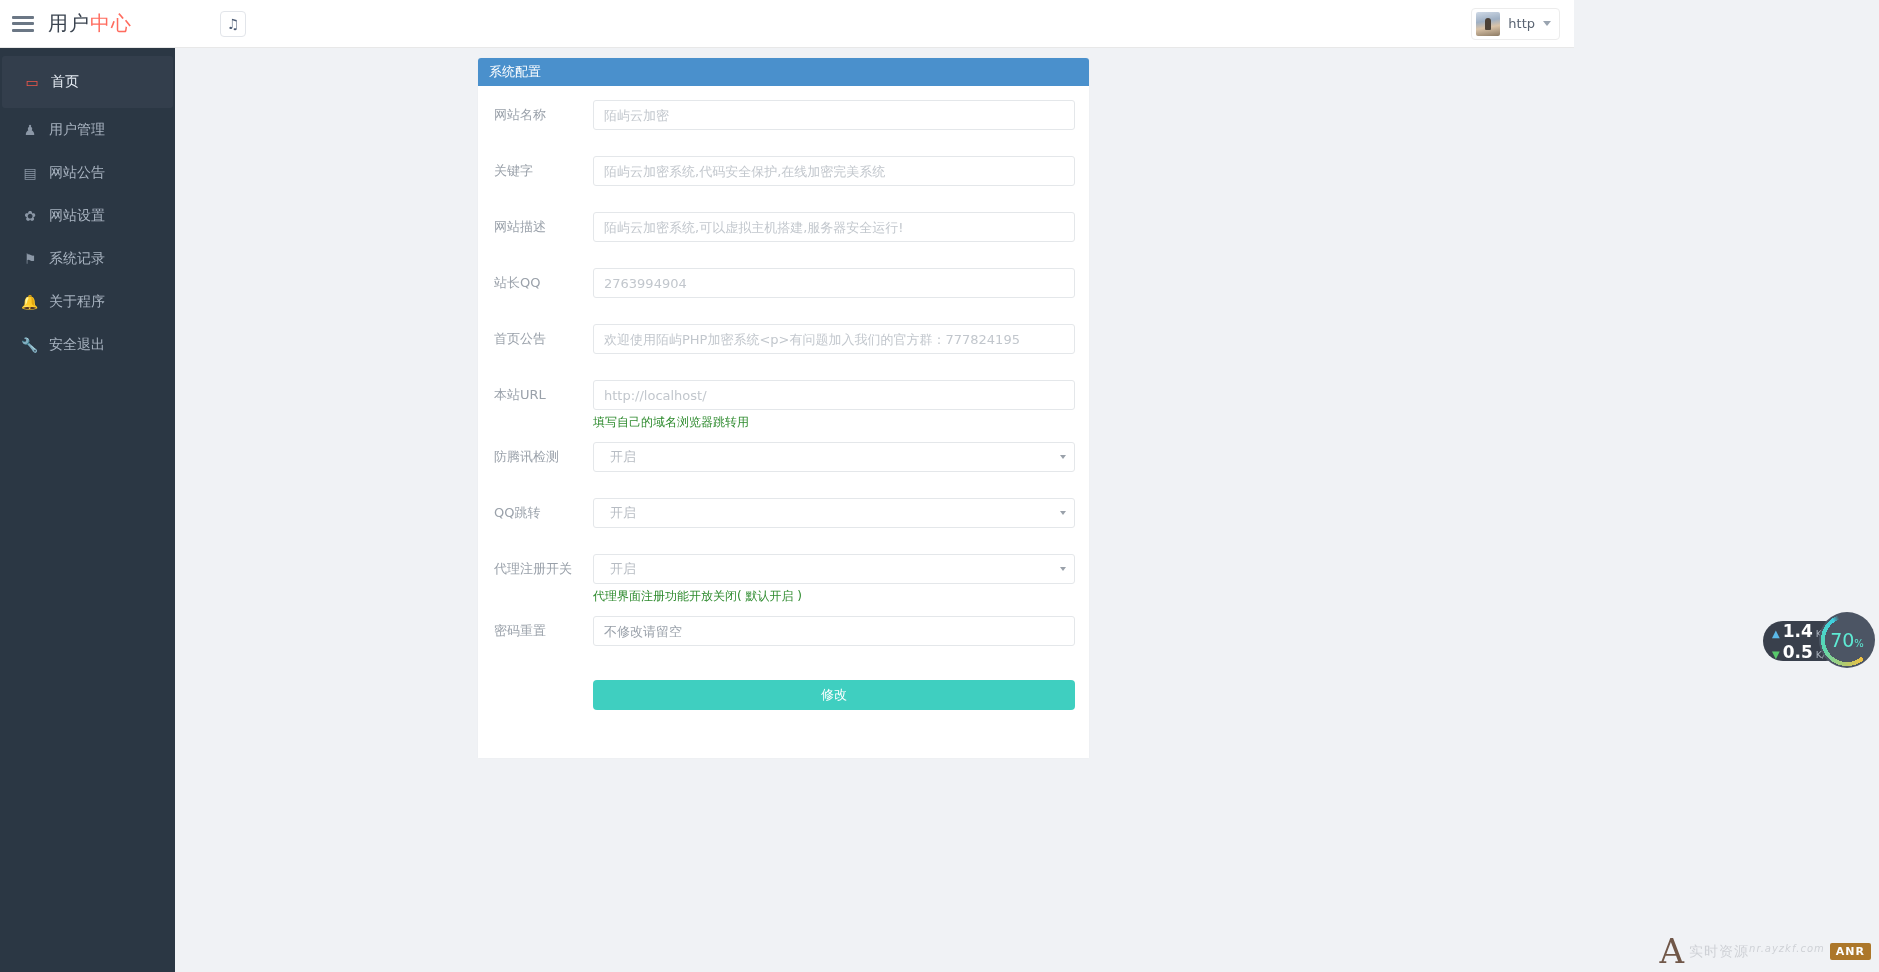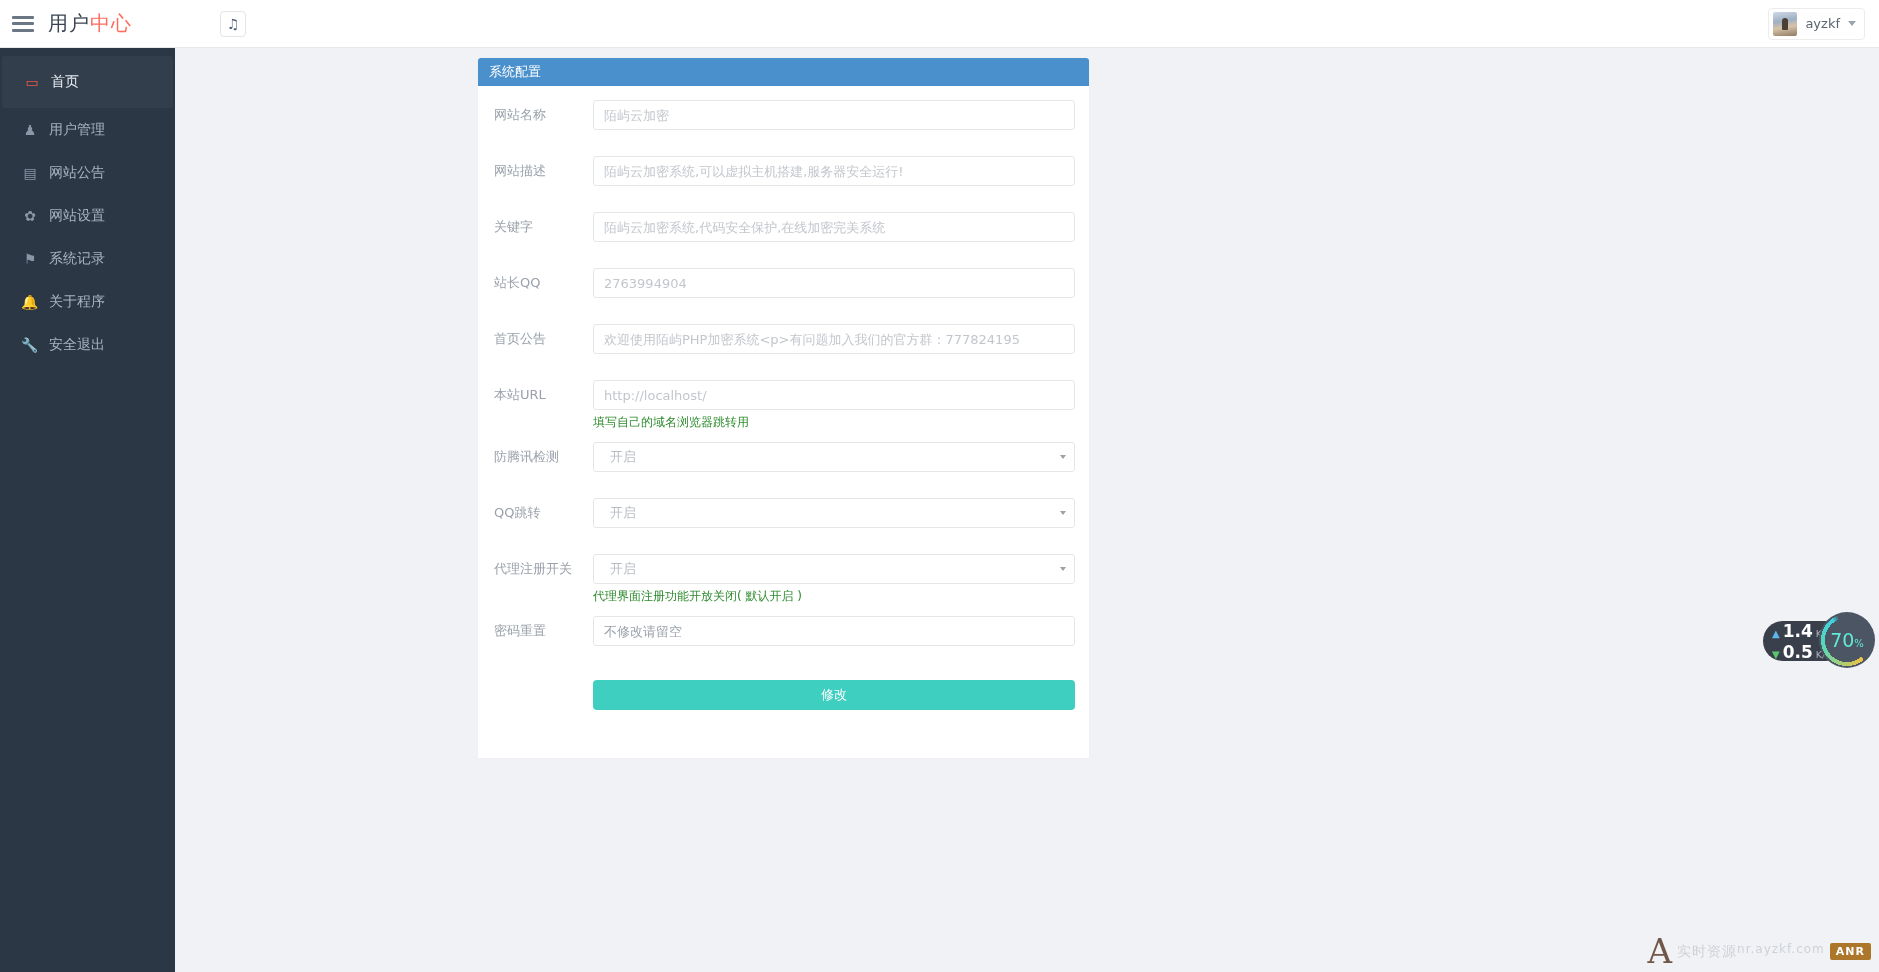--- a/index.html
+++ b/index.html
@@ -6,21 +6,21 @@
   html, body {
     width: 1879px; height: 972px;
     font-family: "DejaVu Sans", "Liberation Sans", sans-serif;
     background: #f0f2f5;
     overflow: hidden;
   }
 
   
   .topbar {
     position: absolute; top: 0; left: 0;
-    width: 1879px; height: 48px;
+    width: 1574px; height: 48px;
     background: #ffffff;
     border-bottom: 1px solid #e8e8e8;
     display: flex; align-items: center;
     z-index: 20;
   }
   .hamburger {
     width: 22px; height: 16px;
     margin-left: 12px; margin-right: 14px;
     display: flex; flex-direction: column; justify-content: space-between;
     cursor: pointer;
@@ -210,21 +210,21 @@
     display: flex; align-items: center; gap: 5px;
     opacity: 0.85; z-index: 25;
   }
   .wm-a {
     font-size: 34px; color: #5a3d2b;
     font-family: "DejaVu Serif", serif;
     line-height: 1;
   }
   .wm-txt { display: flex; flex-direction: row; line-height: 1.15; }
   .wm-title { font-size: 14px; color: #c9ccd1; letter-spacing: 1px; }
-  .wm-url { font-size: 12px; color: #c9ccd1; letter-spacing: 1px; }
+  .wm-url { font-size: 10px; color: #c9ccd1; letter-spacing: 1px; font-style: italic; }
   .wm-badge {
     background: #a16207; color: #fff;
     font-size: 11px; font-weight: bold;
     padding: 2px 6px; border-radius: 2px;
     letter-spacing: 1px;
   }
 </style>
 </head>
 <body>
 
@@ -235,21 +235,21 @@
     <span></span>
   </div>
   <div class="brand">
     <span>用户</span><span class="accent">中心</span>
   </div>
   <div class="music-btn">
     <span>♫</span>
   </div>
   <div class="topbar-right">
     <div class="avatar"></div>
-    <span class="admin-name">ayzkf</span>
+    <span class="admin-name">http</span>
     <span class="caret-down"></span>
   </div>
 </div>
 
 <div class="sidebar">
   <div class="nav-list" id="nav-list">
       <div class="nav-item active">
         <span class="nav-ico">▭</span>
         <span>首页</span>
       </div>
@@ -284,26 +284,26 @@
   <div class="panel">
     <div class="panel-head">
       <span>系统配置</span>
     </div>
     <div class="panel-body" id="form-body">
         <div class="form-row">
           <div class="form-label">网站名称</div>
           <div class="form-ctrl"><input class="inp" type="text" placeholder="陌屿云加密" style=""></div>
         </div>
         <div class="form-row">
+          <div class="form-label">关键字</div>
+          <div class="form-ctrl"><input class="inp" type="text" placeholder="陌屿云加密系统,代码安全保护,在线加密完美系统" style=""></div>
+        </div>
+        <div class="form-row">
           <div class="form-label">网站描述</div>
           <div class="form-ctrl"><input class="inp" type="text" placeholder="陌屿云加密系统,可以虚拟主机搭建,服务器安全运行!" style=""></div>
-        </div>
-        <div class="form-row">
-          <div class="form-label">关键字</div>
-          <div class="form-ctrl"><input class="inp" type="text" placeholder="陌屿云加密系统,代码安全保护,在线加密完美系统" style=""></div>
         </div>
         <div class="form-row">
           <div class="form-label">站长QQ</div>
           <div class="form-ctrl"><input class="inp" type="text" placeholder="2763994904" style=""></div>
         </div>
         <div class="form-row">
           <div class="form-label">首页公告</div>
           <div class="form-ctrl"><input class="inp" type="text" placeholder="欢迎使用陌屿PHP加密系统&lt;p&gt;有问题加入我们的官方群：777824195" style=""></div>
         </div>
         <div class="form-row">

